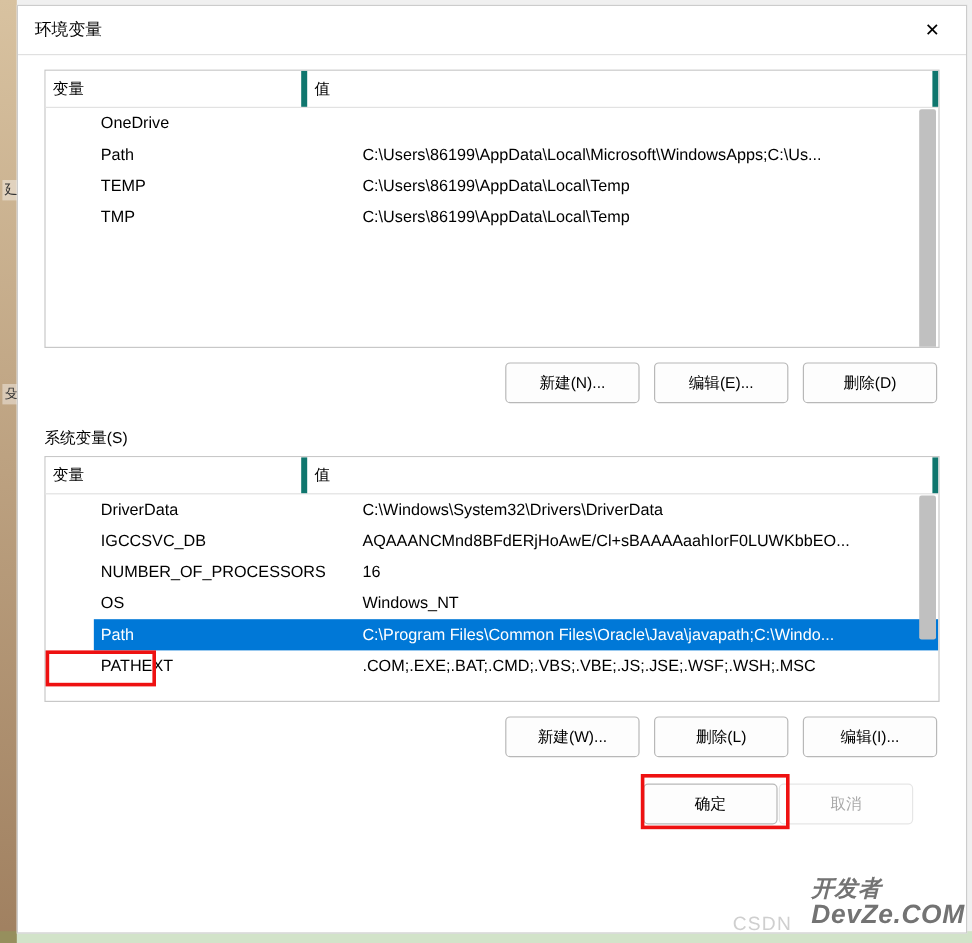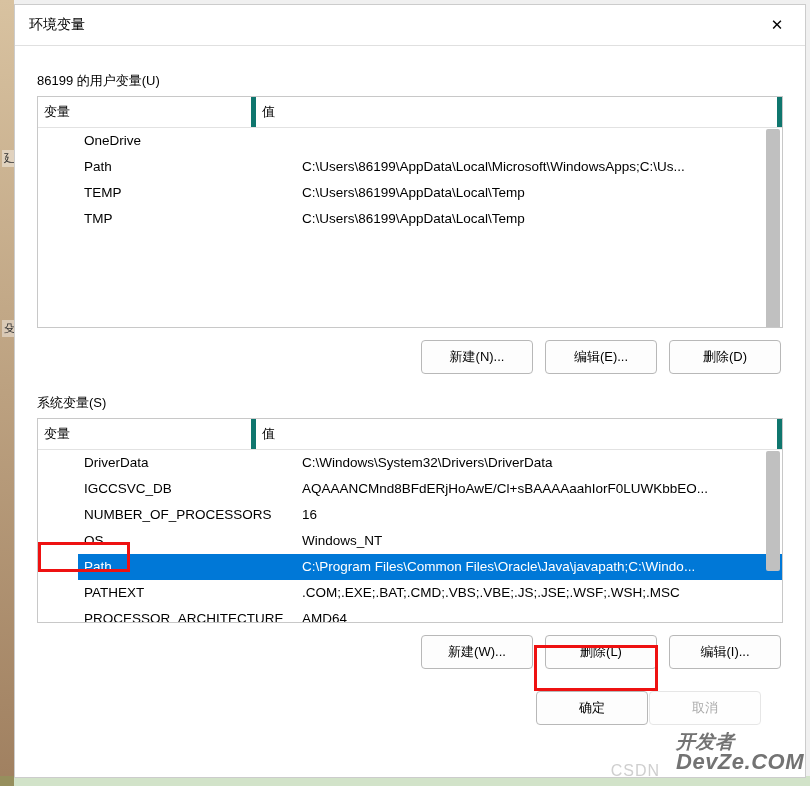--- a/index.html
+++ b/index.html
@@ -157,21 +157,20 @@
 <div class="bottom-sliver"></div>
 
 <div class="dialog">
   <div class="titlebar">
     <span>环境变量</span>
     <div class="closebtn">✕</div>
   </div>
 
   <div class="content">
 
-    <div class="section-label">86199 的用户变量(U)</div>
     <div class="listbox">
       <div class="lb-headers">
         <div class="col col-name">变量</div>
         <div class="col col-value">值</div>
       </div>
       <div class="lb-rows" id="user-rows">
           <div class="row">
             <div class="cell col-name">OneDrive</div>
           </div>
           <div class="row">
@@ -221,24 +220,20 @@
             <div class="cell col-value">Windows_NT</div>
           </div>
           <div class="row selected">
             <div class="cell col-name">Path</div>
             <div class="cell col-value">C:\Program Files\Common Files\Oracle\Java\javapath;C:\Windo...</div>
           </div>
           <div class="row">
             <div class="cell col-name">PATHEXT</div>
             <div class="cell col-value">.COM;.EXE;.BAT;.CMD;.VBS;.VBE;.JS;.JSE;.WSF;.WSH;.MSC</div>
           </div>
-          <div class="row">
-            <div class="cell col-name">PROCESSOR_ARCHITECTURE</div>
-            <div class="cell col-value">AMD64</div>
-          </div>
         </div>
       <div class="scroll-thin">
           <div class="scroll-thumb" style="height:120px"></div>
         </div>
     </div>
     <div class="btnrow">
       <div class="btn">新建(W)...</div>
       <div class="btn">删除(L)</div>
       <div class="btn">编辑(I)...</div>
     </div>

